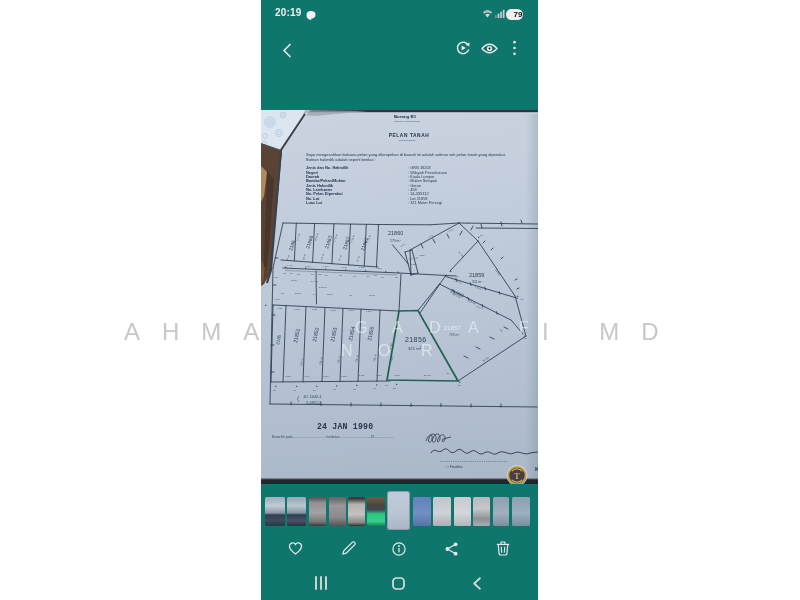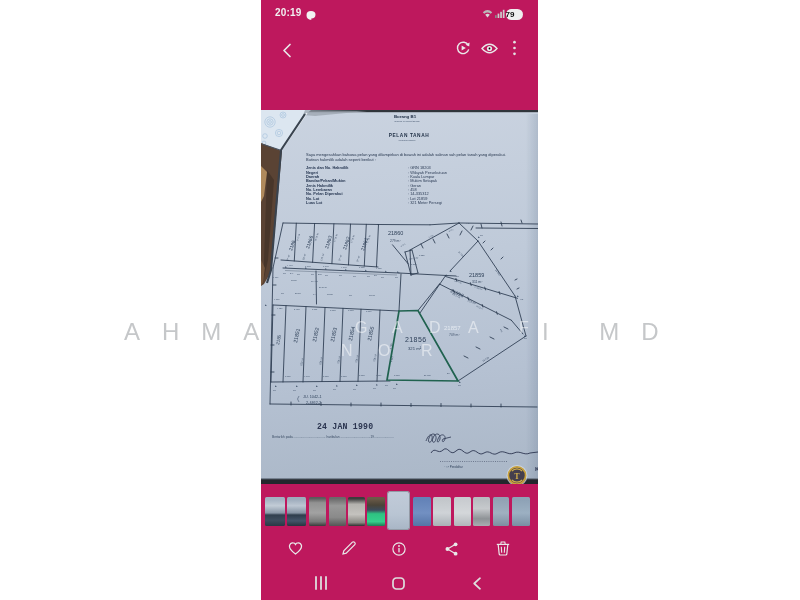--- a/index.html
+++ b/index.html
@@ -1,18 +1,18 @@
 <!DOCTYPE html>
 <html><head><meta charset="utf-8"><style>
 html,body{margin:0;padding:0;}
 body{width:800px;height:600px;background:#ffffff;position:relative;overflow:hidden;font-family:"Liberation Sans",sans-serif;}
 .abs{position:absolute;}
 .wm{position:absolute;font-family:"Liberation Sans",sans-serif;font-size:24px;color:#c5c7c9;font-weight:400;}
 .wmw{color:rgba(255,255,255,0.5);}
-#phone{position:absolute;left:261px;top:0;width:277px;height:600px;background:#be185d;}
+#phone{position:absolute;left:261px;top:0;width:277px;height:600px;background:#0f766e;}
 #photo{position:absolute;left:0;top:110px;width:277px;height:374px;overflow:hidden;background:linear-gradient(175deg,#cad3e0 0%,#bfcad9 40%,#b5c1d2 70%,#aab7c7 100%);}
 .thumb{position:absolute;top:497px;height:29px;border-radius:1.5px;}
 </style></head><body>
 
 <div id="wmgray">
     <span class="wm" style="left:124px;top:318px;letter-spacing:22px">AHMAD GADAFI MD</span>
   </div>
 <div id="phone">
   
   <div class="abs" style="left:14px;top:7px;width:120px;height:16px;color:#f1f1f1;font-size:10px;font-weight:700;letter-spacing:0.2px;">20:19</div>
@@ -23,21 +23,21 @@
   <svg class="abs" style="left:221px;top:9px" width="11" height="10" viewBox="0 0 11 10">
       <path d="M0.8 3.2 Q5.5 -1 10.2 3.2 L8.8 4.8 Q5.5 2 2.2 4.8 Z" fill="#b9b9b9"></path>
       <path d="M3.2 5.8 Q5.5 3.8 7.8 5.8 L5.5 8.6 Z" fill="#d9d9d9"></path>
     </svg>
   <svg class="abs" style="left:233.5px;top:9px" width="10" height="10" viewBox="0 0 10 10">
       <rect x="0" y="6.2" width="1.7" height="2.8" fill="#8a8a8a"></rect>
       <rect x="2.6" y="4.6" width="1.7" height="4.4" fill="#cfcfcf"></rect>
       <rect x="5.2" y="2.8" width="1.7" height="6.2" fill="#cfcfcf"></rect>
       <rect x="7.8" y="0.8" width="1.7" height="8.2" fill="#cfcfcf"></rect>
     </svg>
-  <div class="abs" style="left:244.5px;top:8.6px;width:17px;height:11px;background:#efefef;border-radius:5.5px;color:#111;font-size:8px;font-weight:700;text-align:left;line-height:11.5px;">79</div>
+  <div class="abs" style="left:244.5px;top:8.6px;width:17px;height:11px;background:#efefef;border-radius:5.5px;color:#111;font-size:8px;font-weight:700;text-align:right;line-height:11.5px;">79</div>
   
   <svg class="abs" style="left:20px;top:43px" width="12" height="15" viewBox="0 0 12 15">
       <path d="M9 1.5 L3 7.5 L9 13.5" fill="none" stroke="#e8e8e8" stroke-width="1.7" stroke-linecap="round" stroke-linejoin="round"></path>
     </svg>
   <svg class="abs" style="left:194px;top:40px" width="16" height="16" viewBox="0 0 16 16">
       <g fill="none" stroke="#e9e9e9" stroke-width="1.4">
         <path d="M13.2 5.2 A5.7 5.7 0 1 0 13.7 9.4"></path>
       </g>
       <path d="M14.6 2.6 L14.2 6.6 L10.6 4.8 Z" fill="#e9e9e9"></path>
       <path d="M6.6 5.4 L10.8 8 L6.6 10.6 Z" fill="#e9e9e9"></path>

